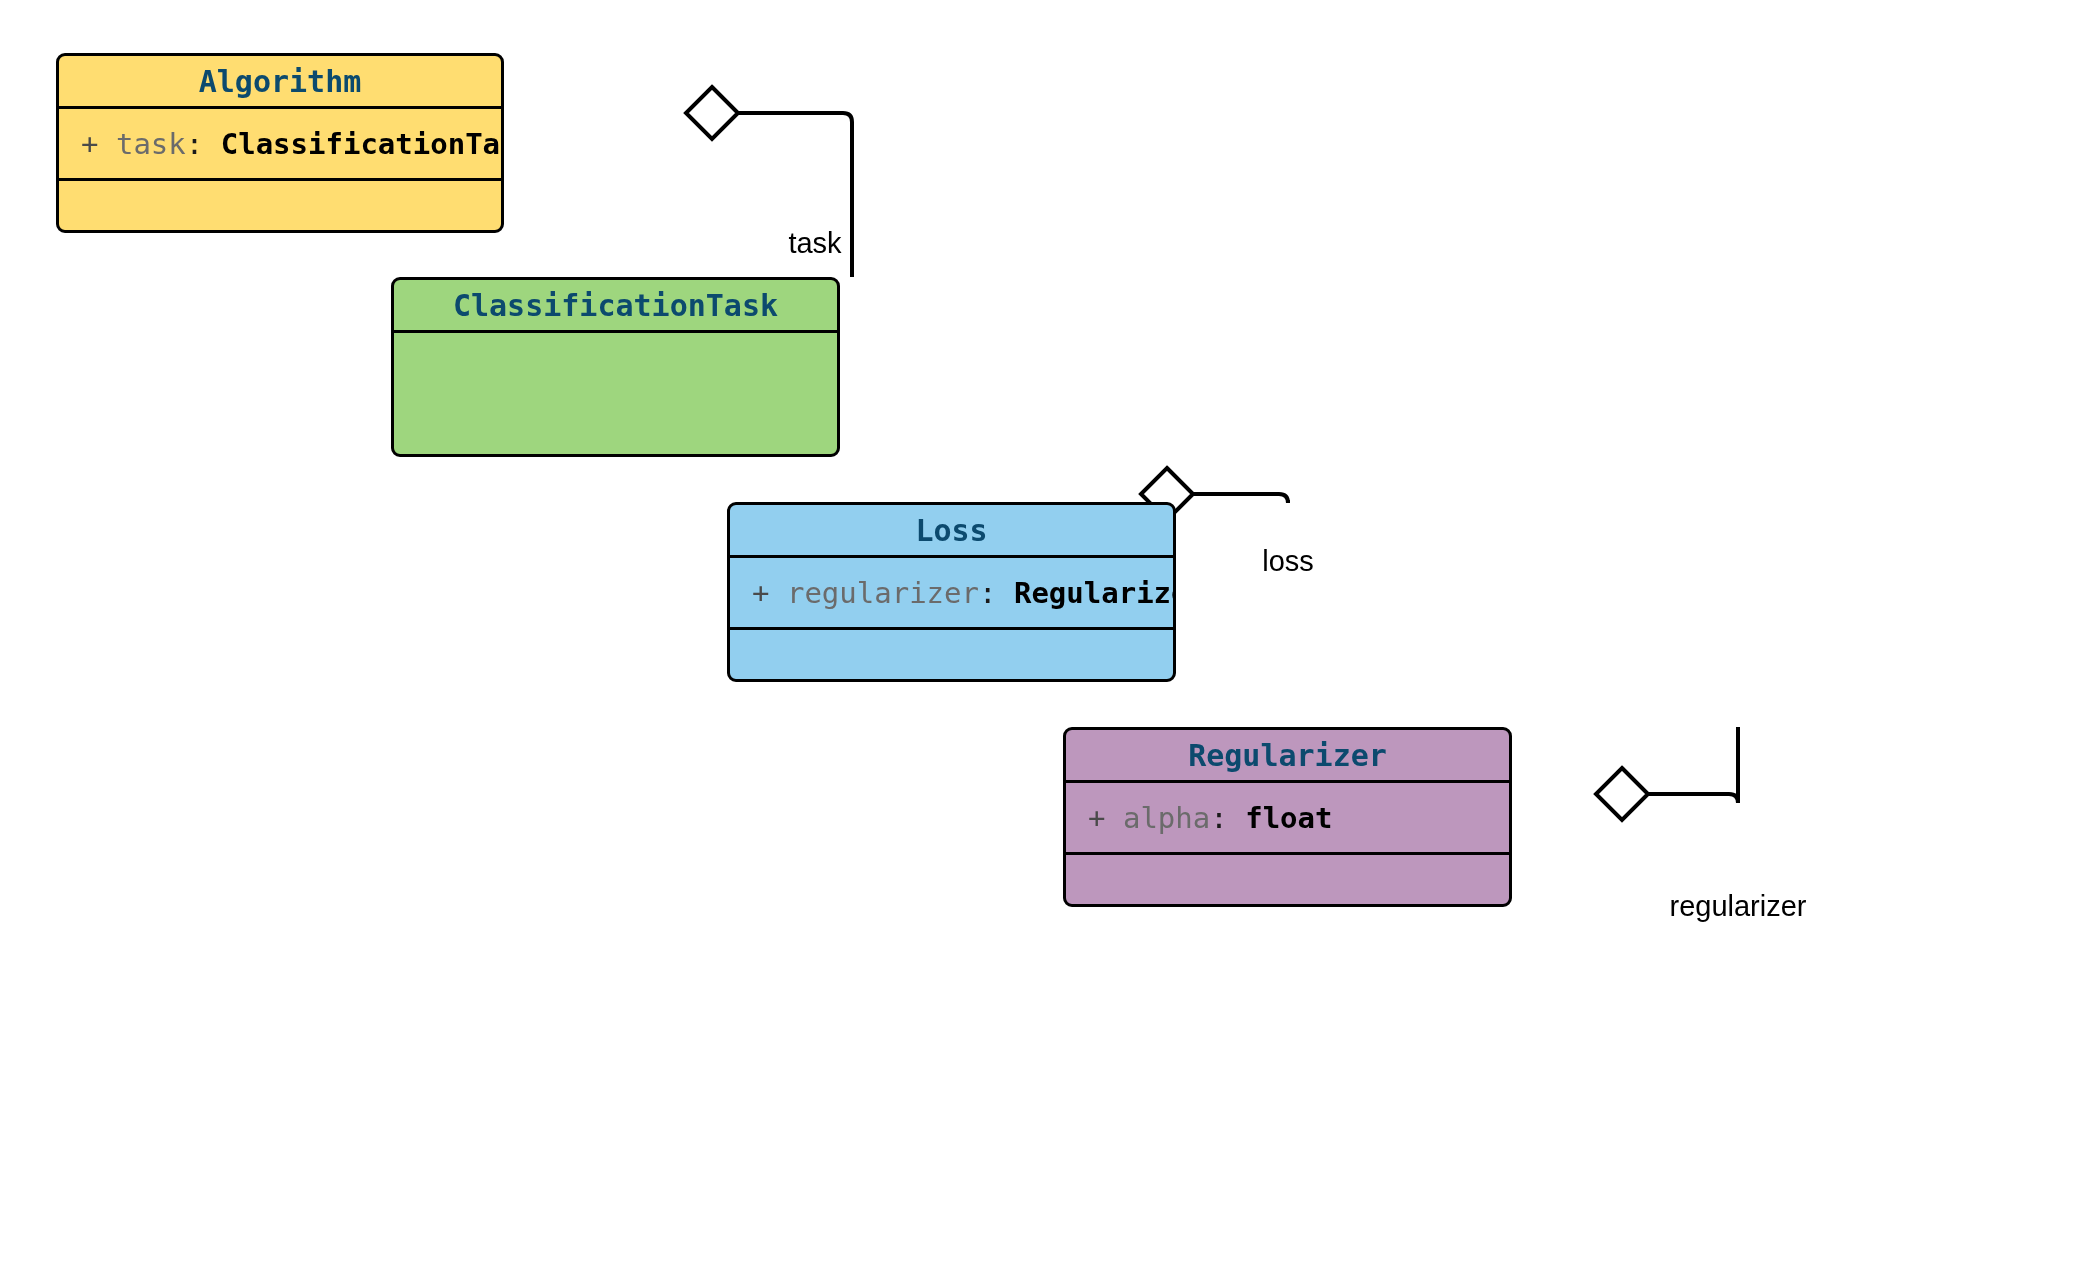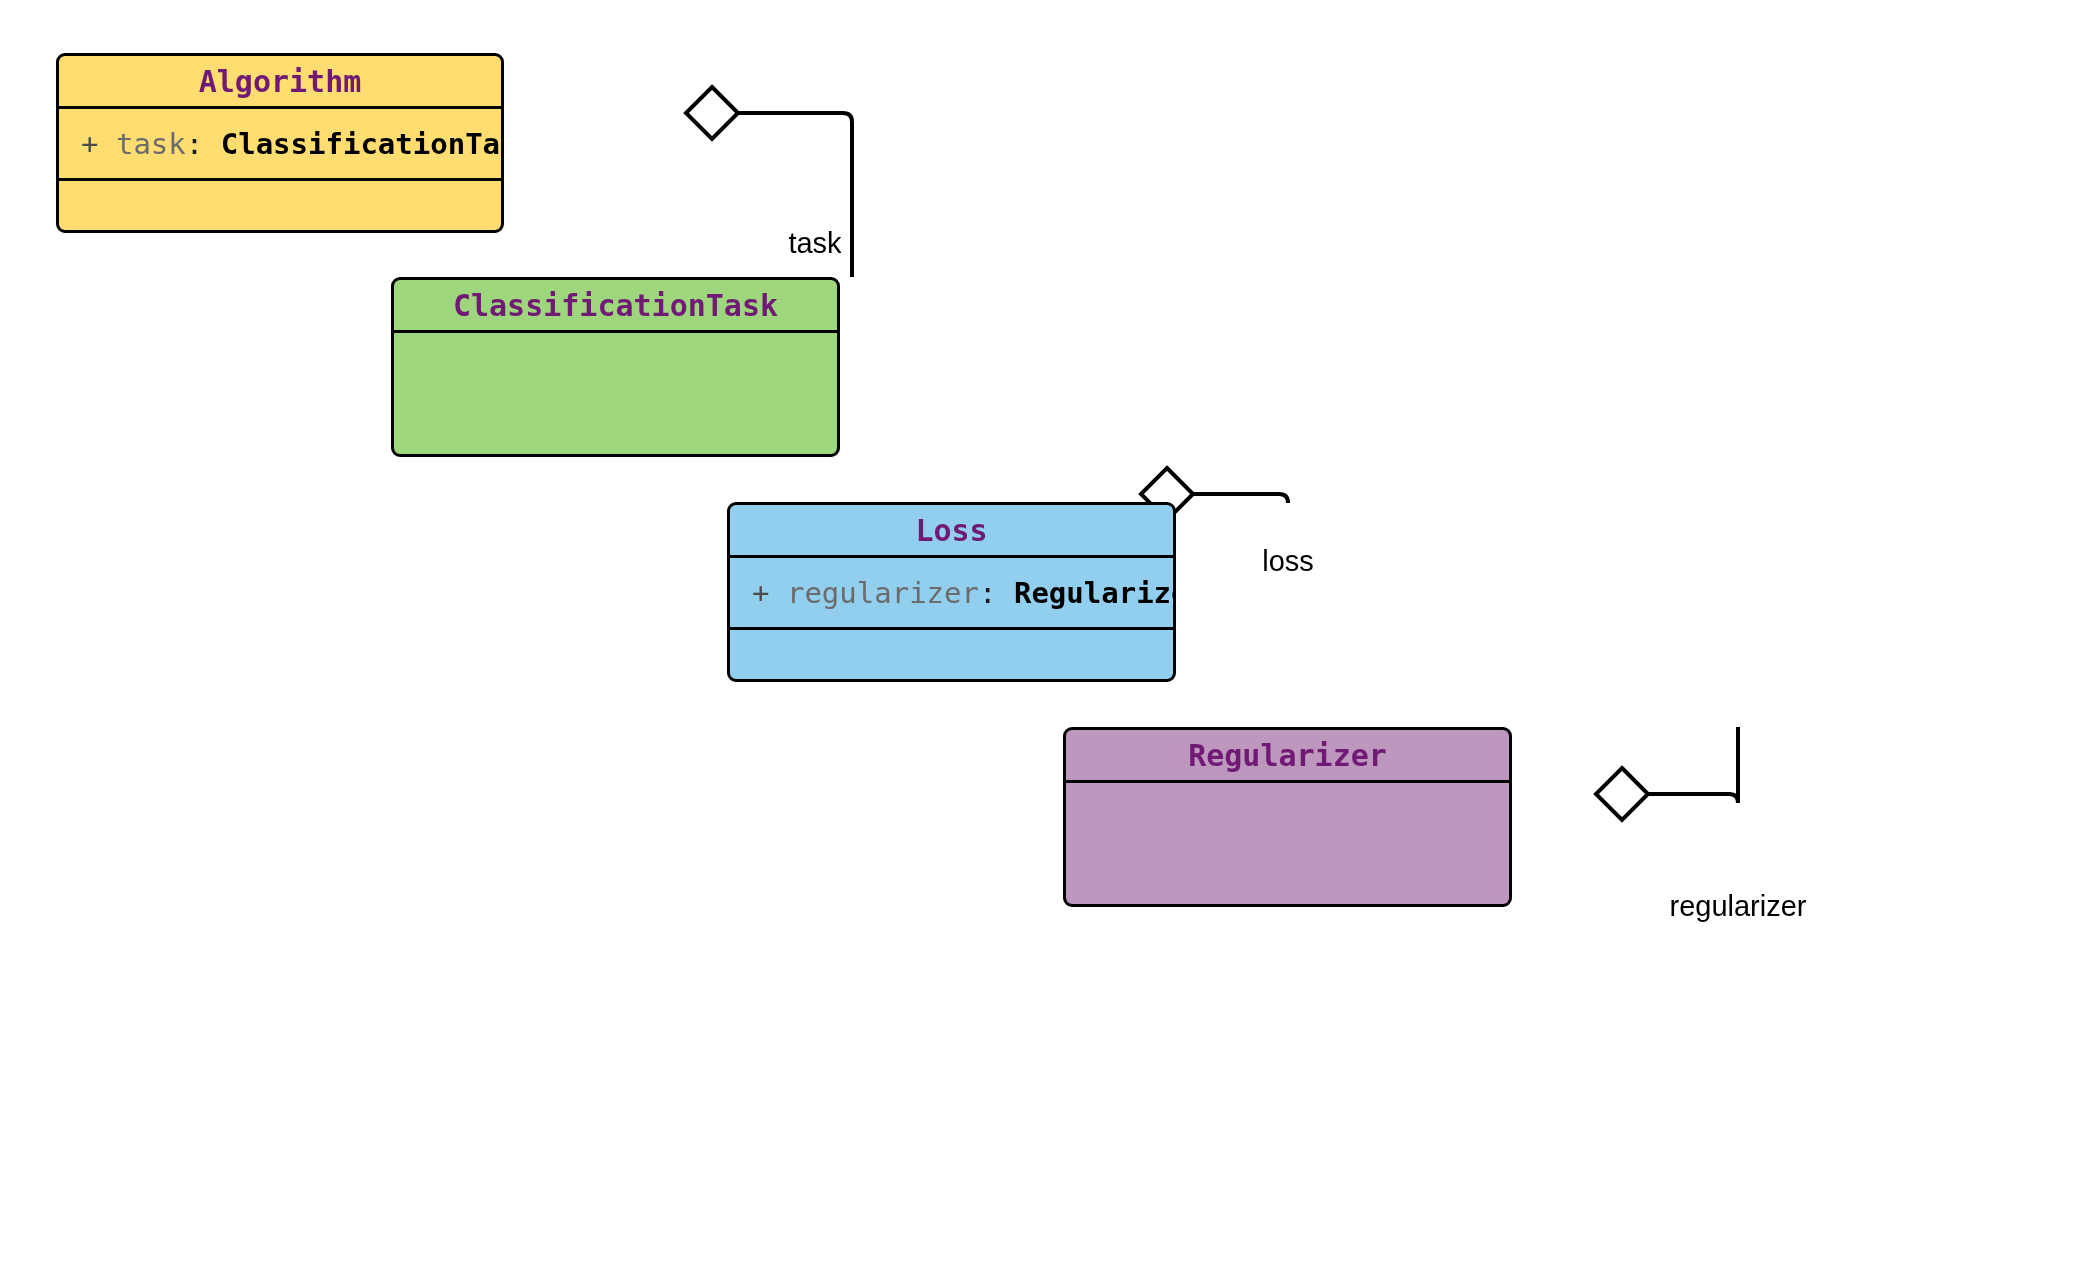--- a/index.html
+++ b/index.html
@@ -39,21 +39,21 @@
     box-sizing: border-box;
     width: 100%;
     display: flex;
     align-items: center;
   }
   .uml-title {
     justify-content: center;
     font-family: "DejaVu Sans Mono", "Liberation Mono", monospace;
     font-weight: bold;
     font-size: 30px;
-    color: #701a75;
+    color: #0c4a6e;
     letter-spacing: 0px;
     border-bottom: 3px solid #000000;
   }
   .uml-attrs {
     display: block;
     border-bottom: 3px solid #000000;
     padding: 16px 22px 16px 22px;
   }
   .uml-methods {
     display: block;
@@ -134,16 +134,19 @@
   <div class="uml-class c-blue" style="left:727px; top:502px; width:449px; height:180px;">
     <div class="uml-row uml-title" style="height:53px;">Loss</div>
     <div class="uml-row uml-attrs" style="height:72px;">
       <div class="attr-line"><span class="attr-vis">+</span> <span class="attr-name">regularizer</span><span class="attr-colon">:</span> <span class="attr-type">Regularizer</span></div>
     </div>
     <div class="uml-row uml-methods" style="height:49px;"></div>
   </div>
 
   <div class="uml-class c-purple" style="left:1063px; top:727px; width:449px; height:180px;">
     <div class="uml-row uml-title" style="height:53px;">Regularizer</div>
+    <div class="uml-row uml-attrs" style="height:72px;">
+      <div class="attr-line"><span class="attr-vis">+</span> <span class="attr-name">alpha</span><span class="attr-colon">:</span> <span class="attr-type">float</span></div>
+    </div>
     <div class="uml-row uml-methods" style="height:49px;"></div>
   </div>
 
 </div>
 
 </body></html>

